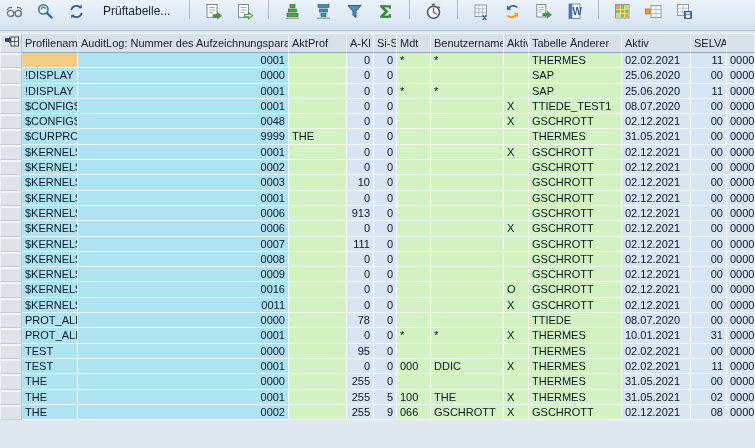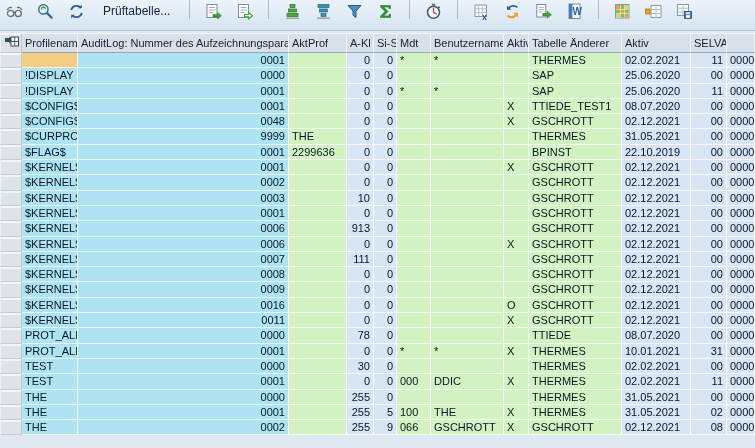--- a/index.html
+++ b/index.html
@@ -372,35 +372,20 @@
             <td class="bg-green"></td>
             <td class="bg-green"></td>
             <td class="bg-green"></td>
             <td class="bg-green">THERMES</td>
             <td class="bg-blue">31.05.2021</td>
             <td class="bg-blue al-r">00</td>
             <td class="bg-blue">0000</td>
           </tr>
           <tr>
             <td class="selector"></td>
-            <td class="bg-cyan">$FLAG$</td>
-            <td class="bg-cyan al-r">0001</td>
-            <td class="bg-green">2299636</td>
-            <td class="bg-blue al-r">0</td>
-            <td class="bg-blue al-r">0</td>
-            <td class="bg-green"></td>
-            <td class="bg-green"></td>
-            <td class="bg-green"></td>
-            <td class="bg-green">BPINST</td>
-            <td class="bg-blue">22.10.2019</td>
-            <td class="bg-blue al-r">00</td>
-            <td class="bg-blue">0000</td>
-          </tr>
-          <tr>
-            <td class="selector"></td>
             <td class="bg-cyan">$KERNEL$</td>
             <td class="bg-cyan al-r">0001</td>
             <td class="bg-green"></td>
             <td class="bg-blue al-r">0</td>
             <td class="bg-blue al-r">0</td>
             <td class="bg-green"></td>
             <td class="bg-green"></td>
             <td class="bg-green">X</td>
             <td class="bg-green">GSCHROTT</td>
             <td class="bg-blue">02.12.2021</td>
@@ -585,21 +570,21 @@
             <td class="bg-green">THERMES</td>
             <td class="bg-blue">10.01.2021</td>
             <td class="bg-blue al-r">31</td>
             <td class="bg-blue">0000</td>
           </tr>
           <tr>
             <td class="selector"></td>
             <td class="bg-cyan">TEST</td>
             <td class="bg-cyan al-r">0000</td>
             <td class="bg-green"></td>
-            <td class="bg-blue al-r">30</td>
+            <td class="bg-blue al-r">95</td>
             <td class="bg-blue al-r">0</td>
             <td class="bg-green"></td>
             <td class="bg-green"></td>
             <td class="bg-green"></td>
             <td class="bg-green">THERMES</td>
             <td class="bg-blue">02.02.2021</td>
             <td class="bg-blue al-r">00</td>
             <td class="bg-blue">0000</td>
           </tr>
           <tr>

